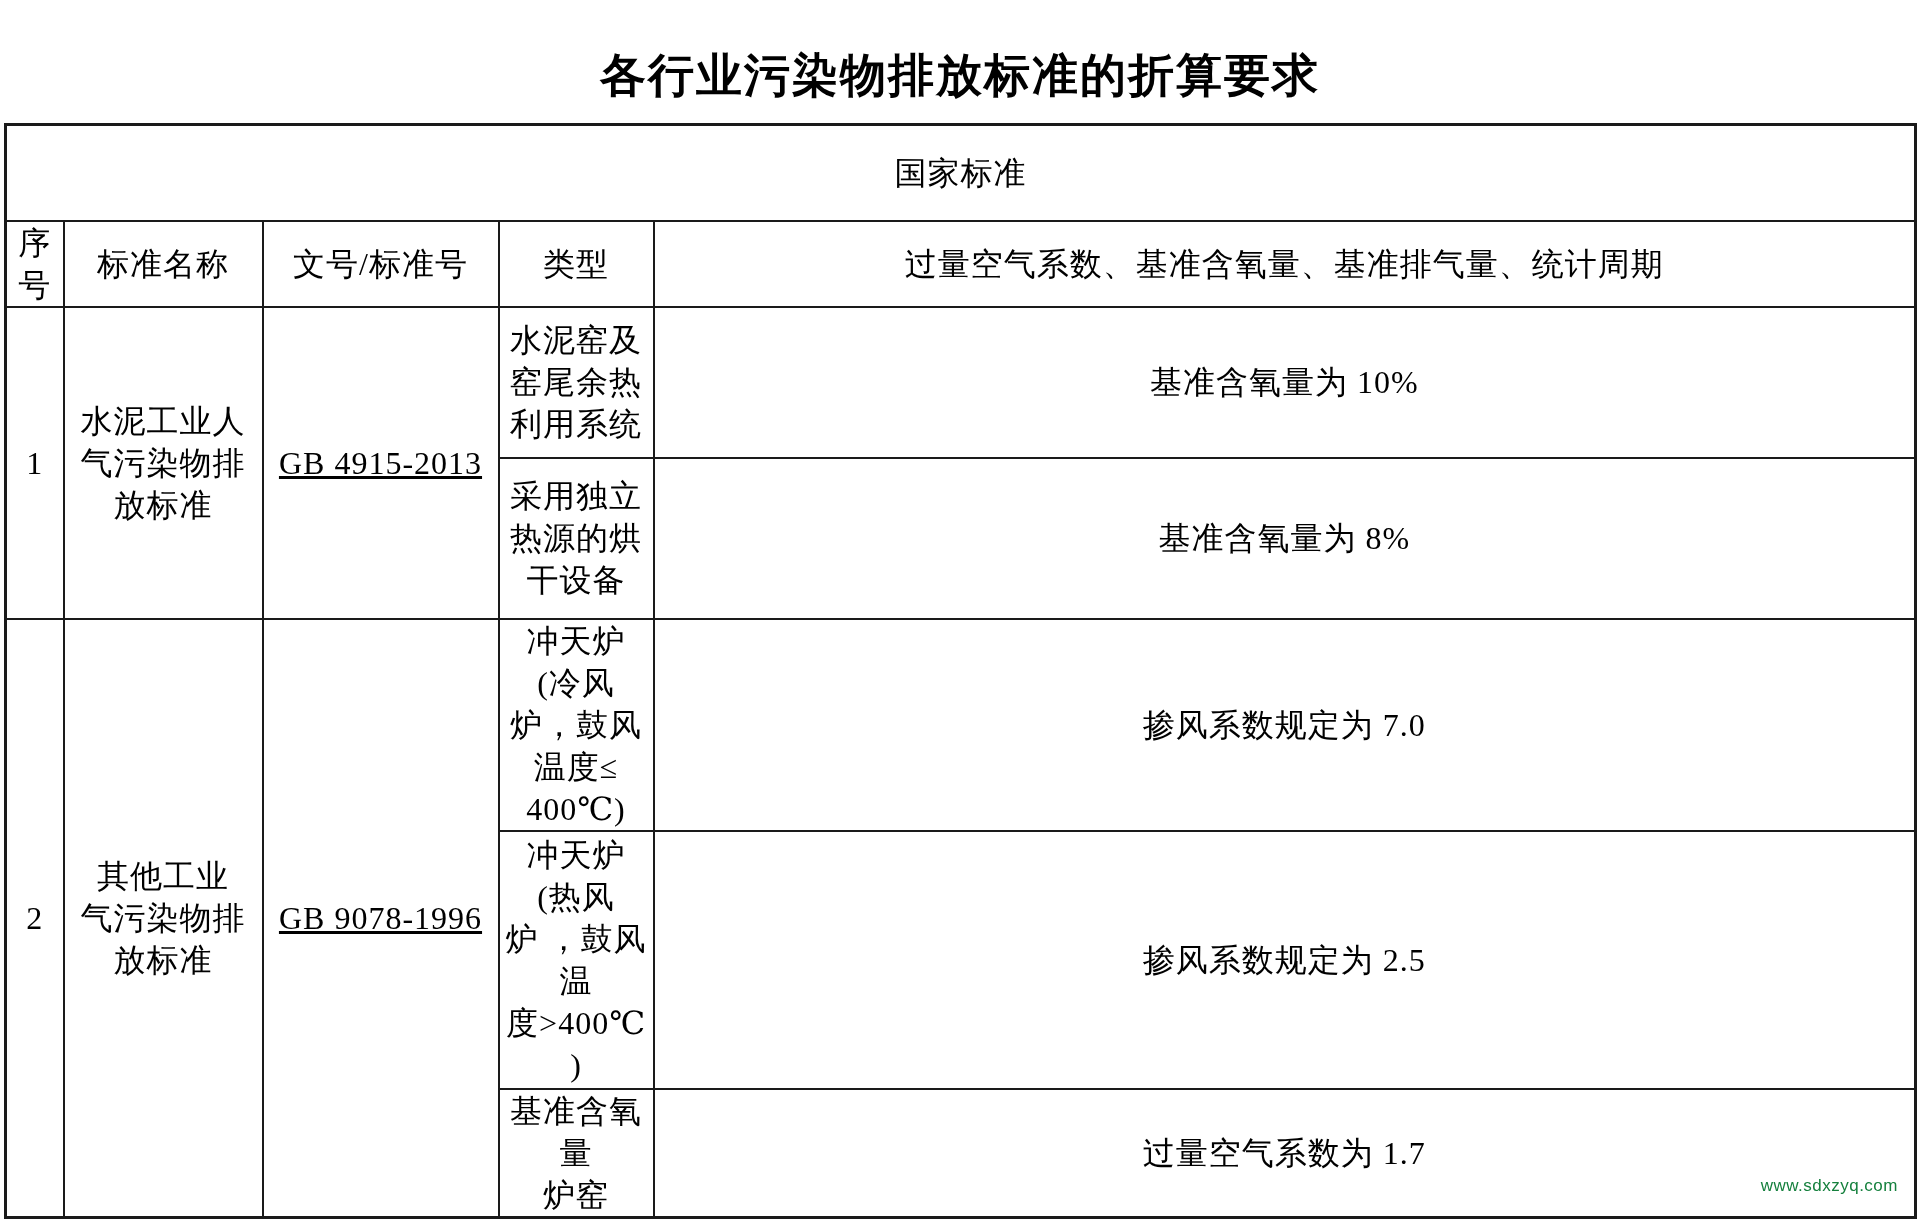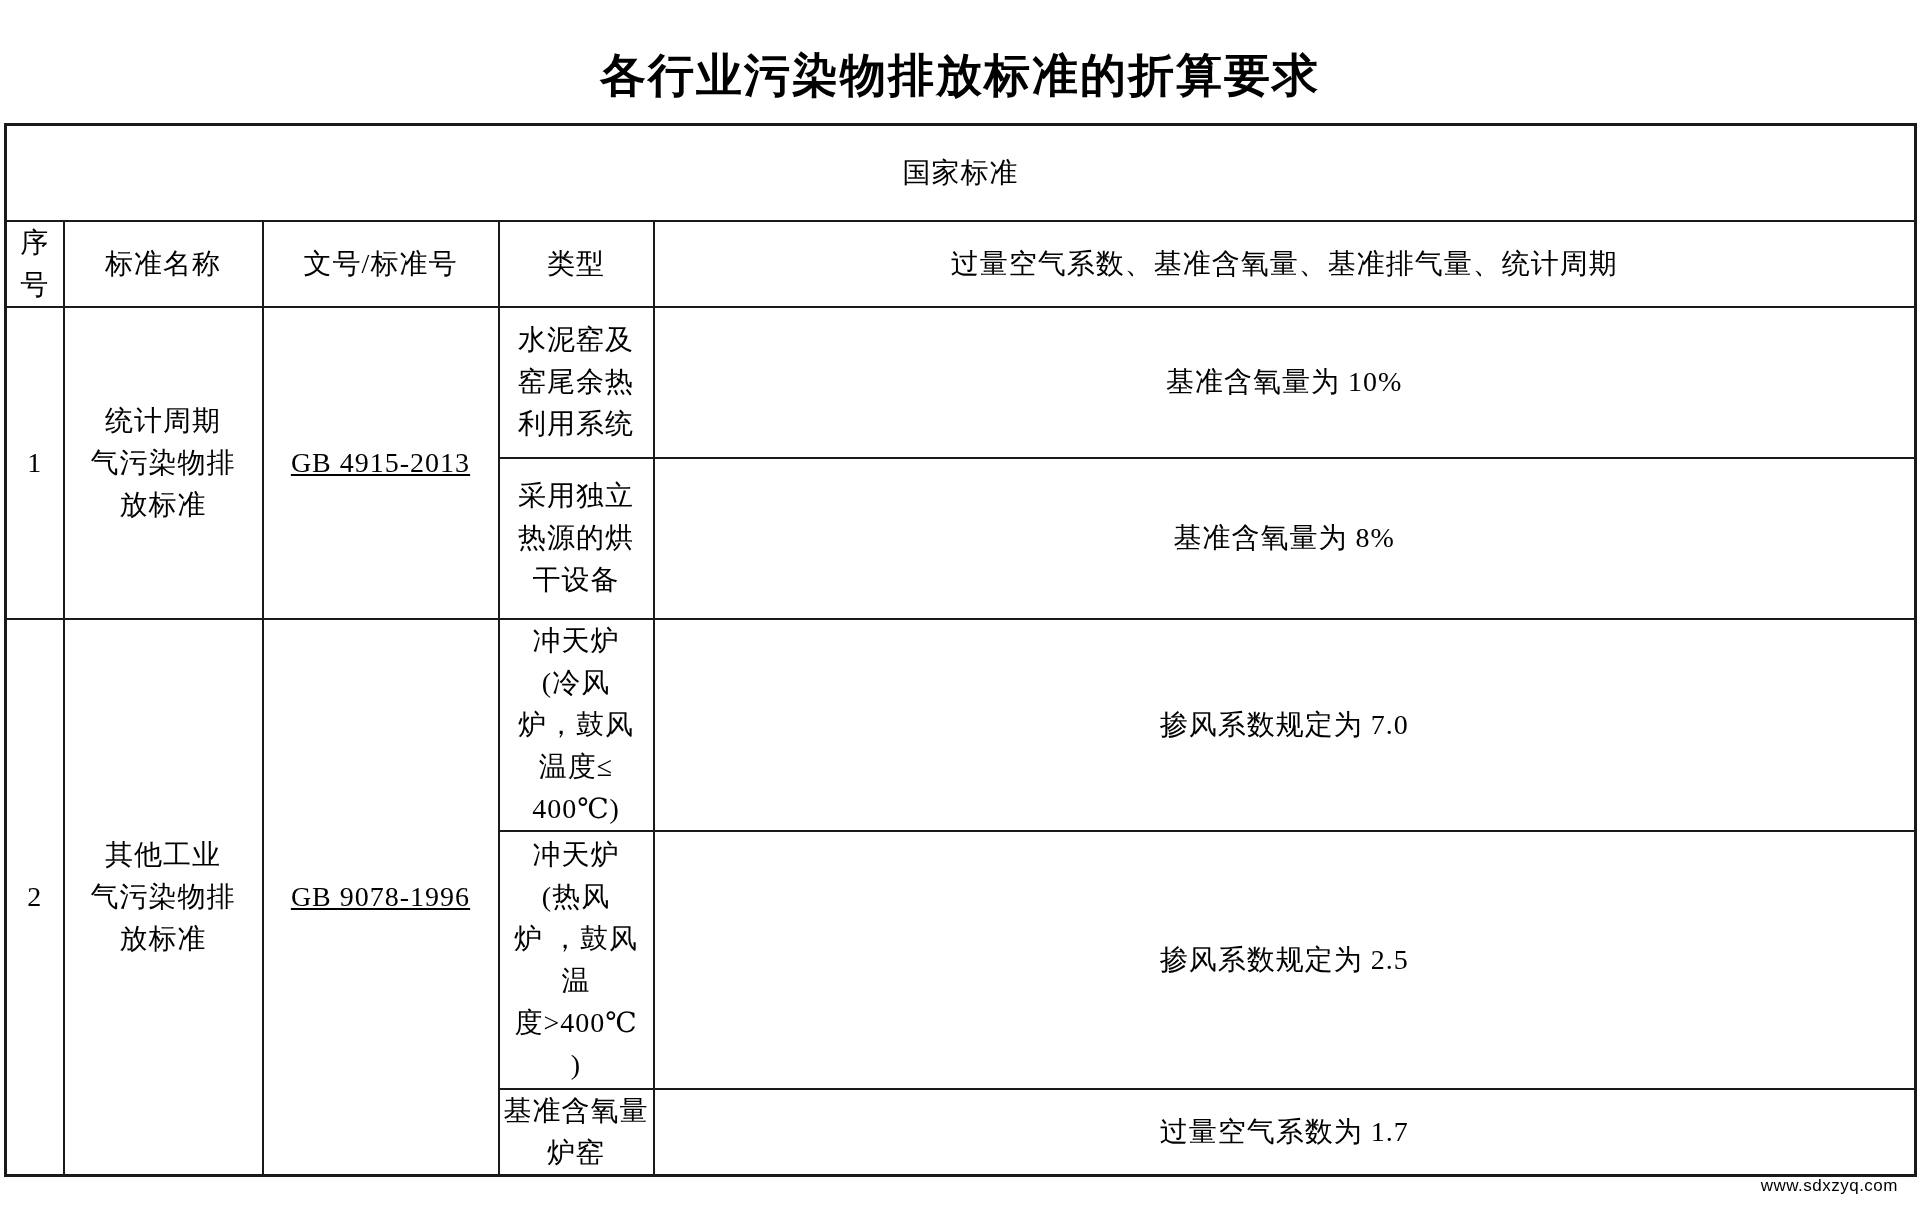--- a/index.html
+++ b/index.html
@@ -34,21 +34,21 @@
     top: 123px;
     width: 1913px;
     border-collapse: collapse;
     table-layout: fixed;
     border: 3px solid #1a1a1a;
   }
   table.std-table td, table.std-table th {
     border: 2px solid #1a1a1a;
     text-align: center;
     vertical-align: middle;
-    font-size: 28px;
+    font-size: 32px;
     font-weight: normal;
     letter-spacing: 1px;
     line-height: 42px;
     padding: 0;
     white-space: pre-line;
     overflow: hidden;
   }
   tr.r-group  { height: 96px; }
   tr.r-head   { height: 86px; }
   tr.r-1a     { height: 151px; }
@@ -57,21 +57,21 @@
   tr.r-2b     { height: 258px; }
   tr.r-2c     { height: 81px; }
   td.name-cell { line-height: 48px; }
   td.doc-cell  { letter-spacing: 0; text-decoration: underline; }
   .watermark {
     position: absolute;
     right: 22px;
     top: 1176px;
     font-family: "Liberation Sans", "DejaVu Sans", sans-serif;
     font-size: 17px;
-    color: #000000;
+    color: #15803d;
     letter-spacing: 0.5px;
   }
 </style>
 </head>
 <body>
 
 <div class="page">
 
   <h1 class="doc-title">各行业污染物排放标准的折算要求</h1>
 
@@ -93,21 +93,21 @@
       <th>序
 号</th>
       <th>标准名称</th>
       <th>文号/标准号</th>
       <th>类型</th>
       <th>过量空气系数、基准含氧量、基准排气量、统计周期</th>
     </tr>
 
     <tr class="r-1a">
       <td rowspan="2">1</td>
-      <td rowspan="2" class="name-cell">统计周期
+      <td rowspan="2" class="name-cell">水泥工业人
 气污染物排
 放标准</td>
       <td rowspan="2" class="doc-cell">GB 4915-2013</td>
       <td>水泥窑及
 窑尾余热
 利用系统</td>
       <td>基准含氧量为 10%</td>
     </tr>
 
     <tr class="r-1b">

